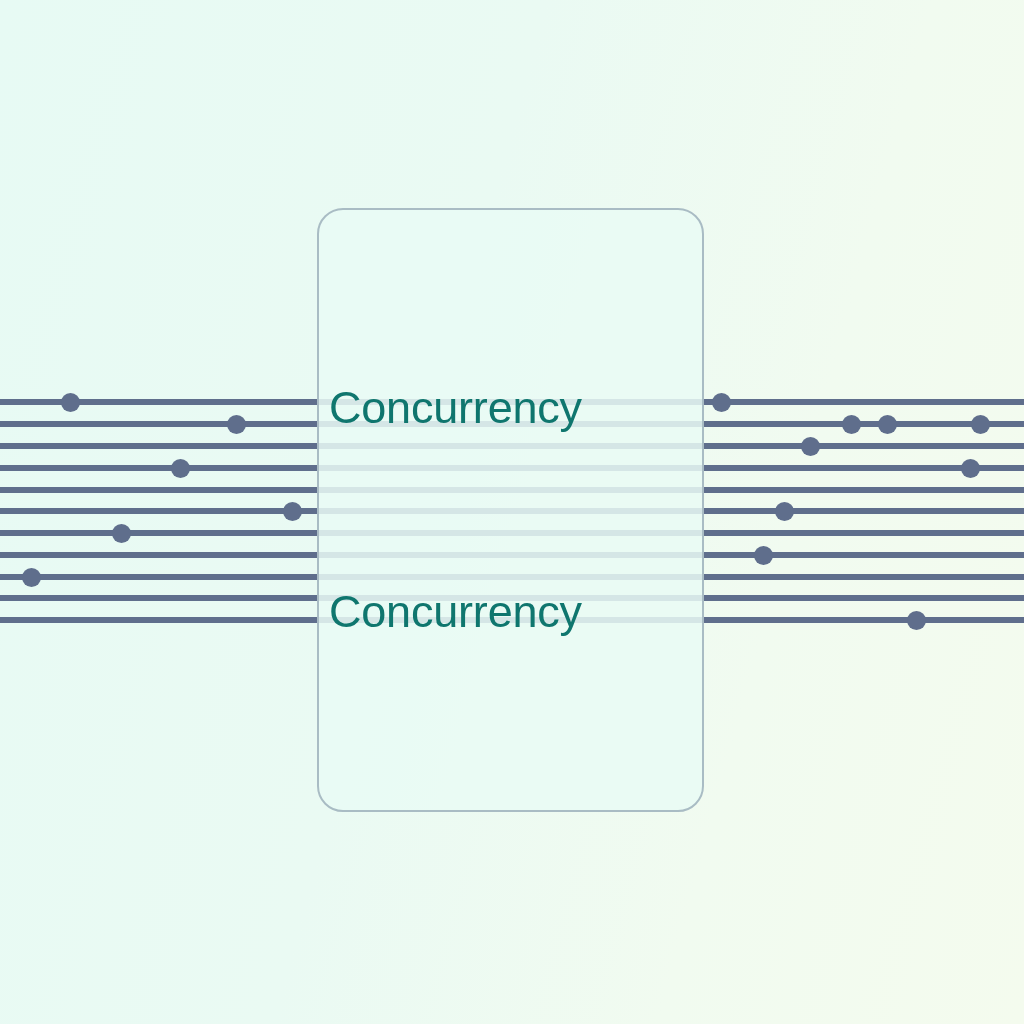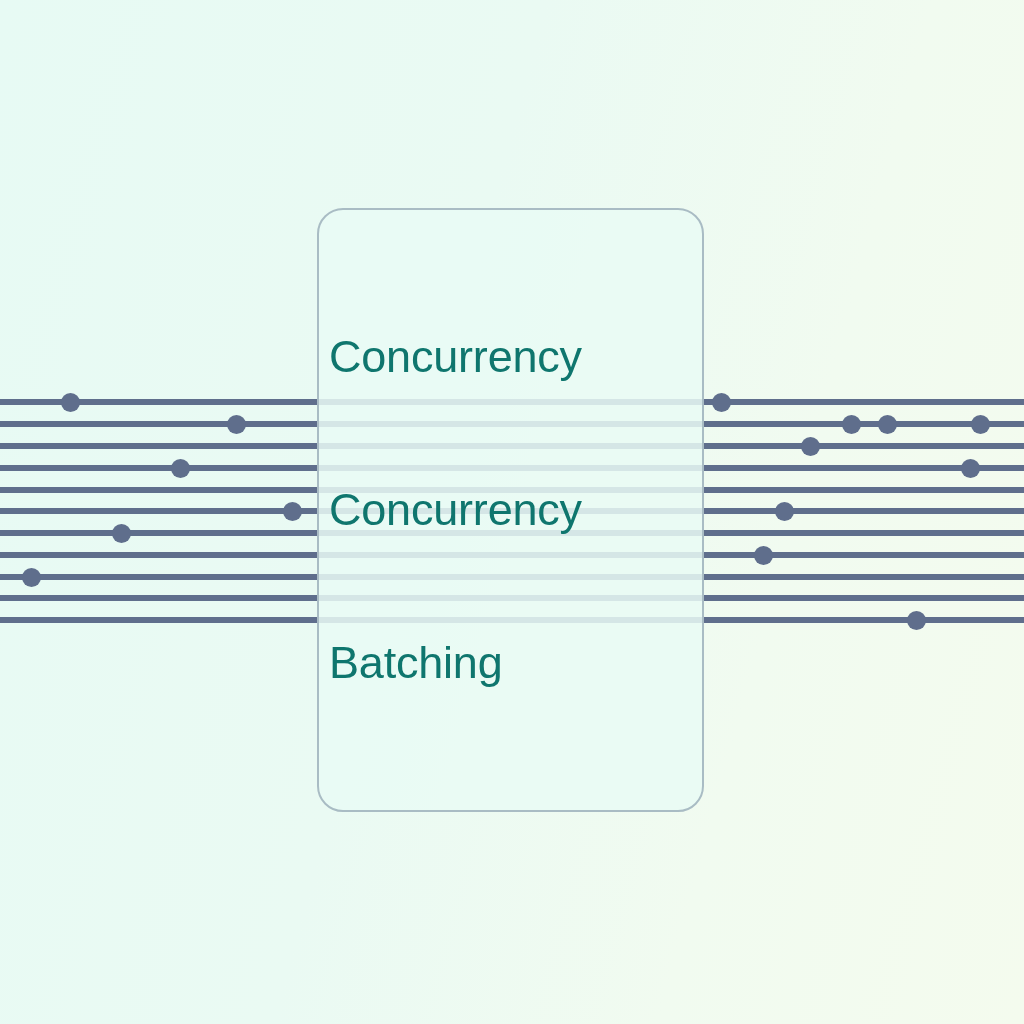--- a/index.html
+++ b/index.html
@@ -140,16 +140,15 @@
       </div>
       <div class="track" style="top: 620px; height: 6px;">
         <div class="rail" style="height: 6px; background: rgb(95, 110, 140);"></div>
         <div class="node" style="left: 916px; width: 19px; height: 19px; margin-left: -9.5px; margin-top: -9.5px; background: rgb(95, 110, 140);"></div>
       </div>
     </div>
 
   <div class="concept-card" id="concept-card">
     <div class="concept-item">Concurrency</div>
     <div class="concept-item">Concurrency</div>
-    <div class="concept-item">Batching</div>
   </div>
 
 </div>
 
 </body></html>

